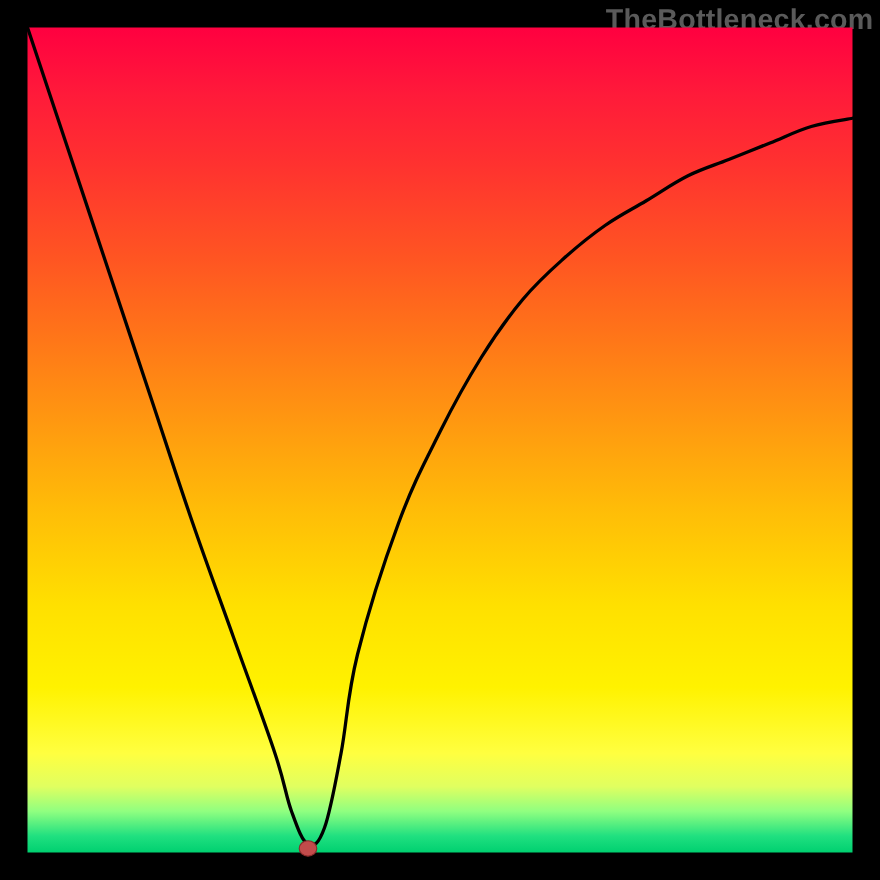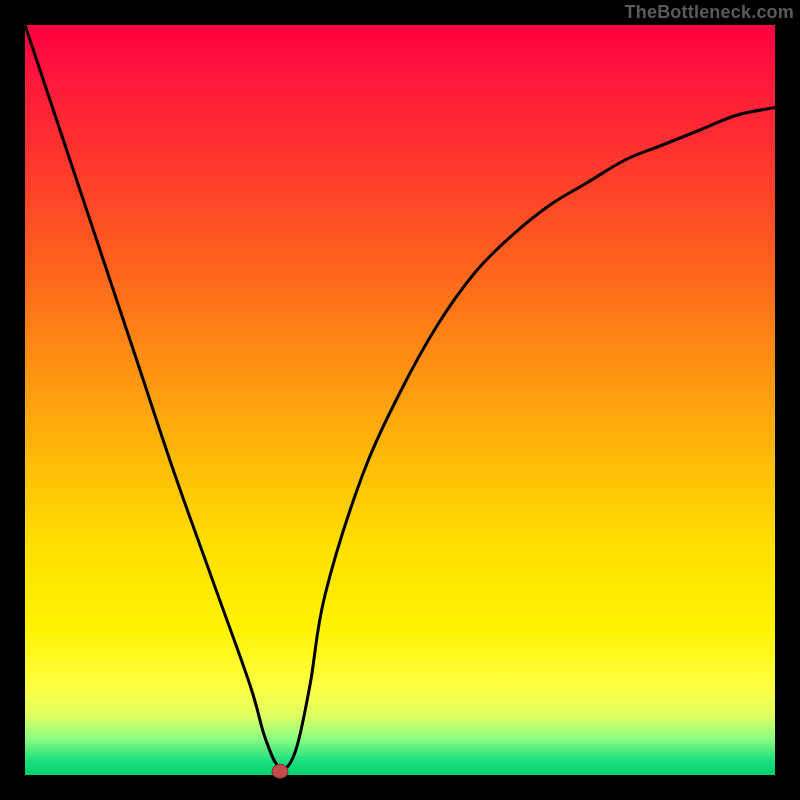--- a/index.html
+++ b/index.html
@@ -31,21 +31,21 @@
       #90ff80 95%,
       #20e080 98%,
       #00d070 100%
     );
   }
   .watermark {
     position: absolute;
     top: 2px;
     right: 6px;
     font-family: Arial, Helvetica, sans-serif;
-    font-size: 18px;
+    font-size: 26px;
     font-weight: 600;
     color: #5a5a5a;
     letter-spacing: 0.2px;
   }
   .curve-svg {
     position: absolute;
     left: 0; top: 0;
     width: 100%; height: 100%;
     overflow: visible;
   }

